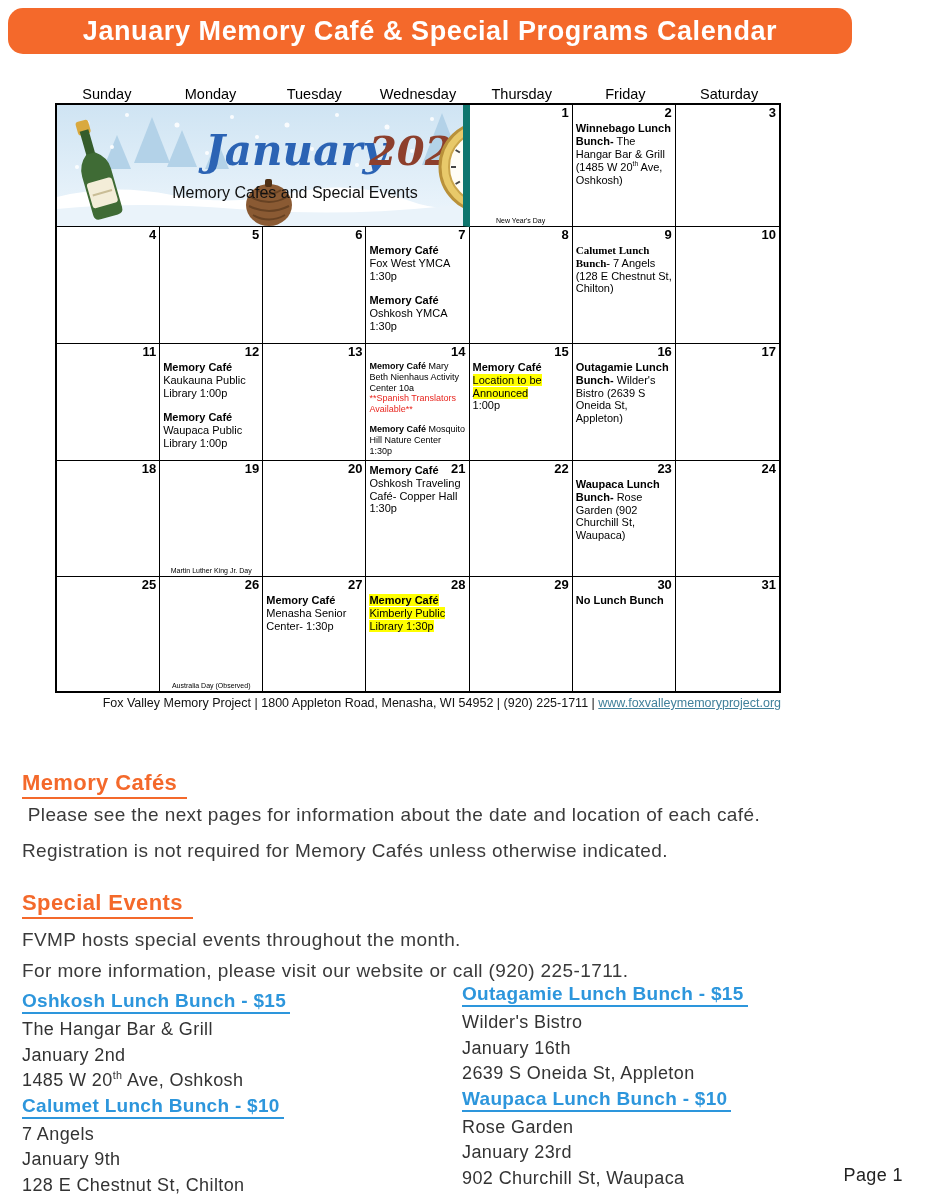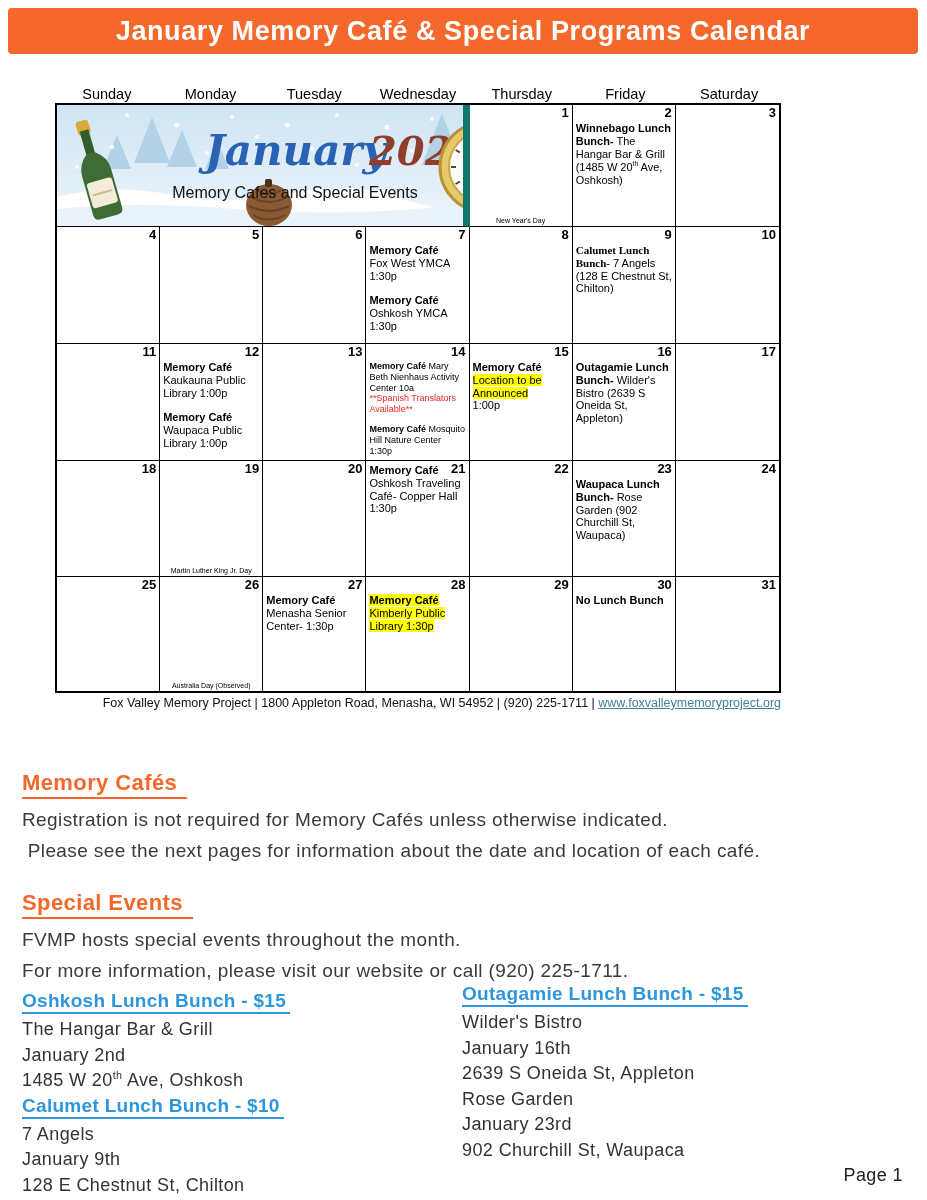--- a/index.html
+++ b/index.html
@@ -1,19 +1,19 @@
 <!DOCTYPE html>
 <html><head>
 <meta charset="utf-8">
 <style>
   html,body{margin:0;padding:0}
   body{width:927px;height:1200px;position:relative;background:#fff;font-family:"Liberation Sans",sans-serif;overflow:hidden}
 
   
-  .title-banner{position:absolute;left:8px;top:8px;width:910px;height:46px;background:#F4692B;border-radius:4px;display:flex;align-items:center;justify-content:center}
+  .title-banner{position:absolute;left:8px;top:8px;width:844px;height:46px;background:#F4692B;border-radius:15px;display:flex;align-items:center;justify-content:center}
   .title-banner span{color:#fff;font-weight:bold;font-size:27px;letter-spacing:.6px}
 
   
   #calendar{position:absolute;left:55px;top:86px;width:726px}
   .day-row{display:grid;grid-template-columns:repeat(7,1fr);margin-bottom:1px}
   .day-row div{text-align:center;font-size:14.5px;color:#000}
   #cal-grid{display:grid;grid-template-columns:repeat(7,1fr);grid-template-rows:122px 117px 117px 116px 114px;border:2px solid #000;background:#fff}
   .cell{border-right:1px solid #000;border-bottom:1px solid #000;position:relative;font-size:11px;line-height:1.16;padding:2px 3px;overflow:hidden;color:#000}
   .cell .date{position:absolute;top:1px;right:3px;font-weight:bold;font-size:13px;line-height:1}
   .cell .content{margin-top:15px}
@@ -293,22 +293,22 @@
       </div>
     </div>
 
   <div class="cal-footer">
     <span>Fox Valley Memory Project | 1800 Appleton Road, Menasha, WI 54952 | (920) 225-1711 | </span><span class="cal-link">www.foxvalleymemoryproject.org</span>
   </div>
 </div>
 
 <div id="memory-cafes">
   <span class="section-heading">Memory Cafés </span>
+  <div class="body-text" style="margin-top:2px"> Please see the next pages for information about the date and location of each café.</div>
   <div class="body-text">Registration is not required for Memory Cafés unless otherwise indicated.</div>
-  <div class="body-text" style="margin-top:2px"> Please see the next pages for information about the date and location of each café.</div>
 </div>
 
 <div id="special-events">
   <span class="section-heading">Special Events</span>
   <div class="body-text">FVMP hosts special events throughout the month.</div>
   <div class="body-text" style="margin-top:2px">For more information, please visit our website or call (920) 225-1711.</div>
 </div>
 
 <div id="listings">
   <div id="listing-left">
@@ -319,19 +319,20 @@
       <div><span class="listing-heading">Calumet Lunch Bunch - $10</span></div>
       <div class="listing-line"><span> 7 Angels</span></div>
       <div class="listing-line"><span>January 9th</span></div>
       <div class="listing-line"><span>128 E Chestnut St, Chilton</span></div>
     </div>
   <div id="listing-right">
       <div><span class="listing-heading">Outagamie Lunch Bunch - $15</span></div>
       <div class="listing-line"><span>Wilder's Bistro</span></div>
       <div class="listing-line"><span>January 16th</span></div>
       <div class="listing-line"><span>2639 S Oneida St, Appleton</span></div>
+      <div><span class="listing-heading">Waupaca Lunch Bunch - $10</span></div>
       <div class="listing-line"><span>Rose Garden</span></div>
       <div class="listing-line"><span>January 23rd</span></div>
       <div class="listing-line"><span>902 Churchill St, Waupaca</span></div>
     </div>
 </div>
 
 <div id="page-number">Page 1</div>
 
 </body></html>

